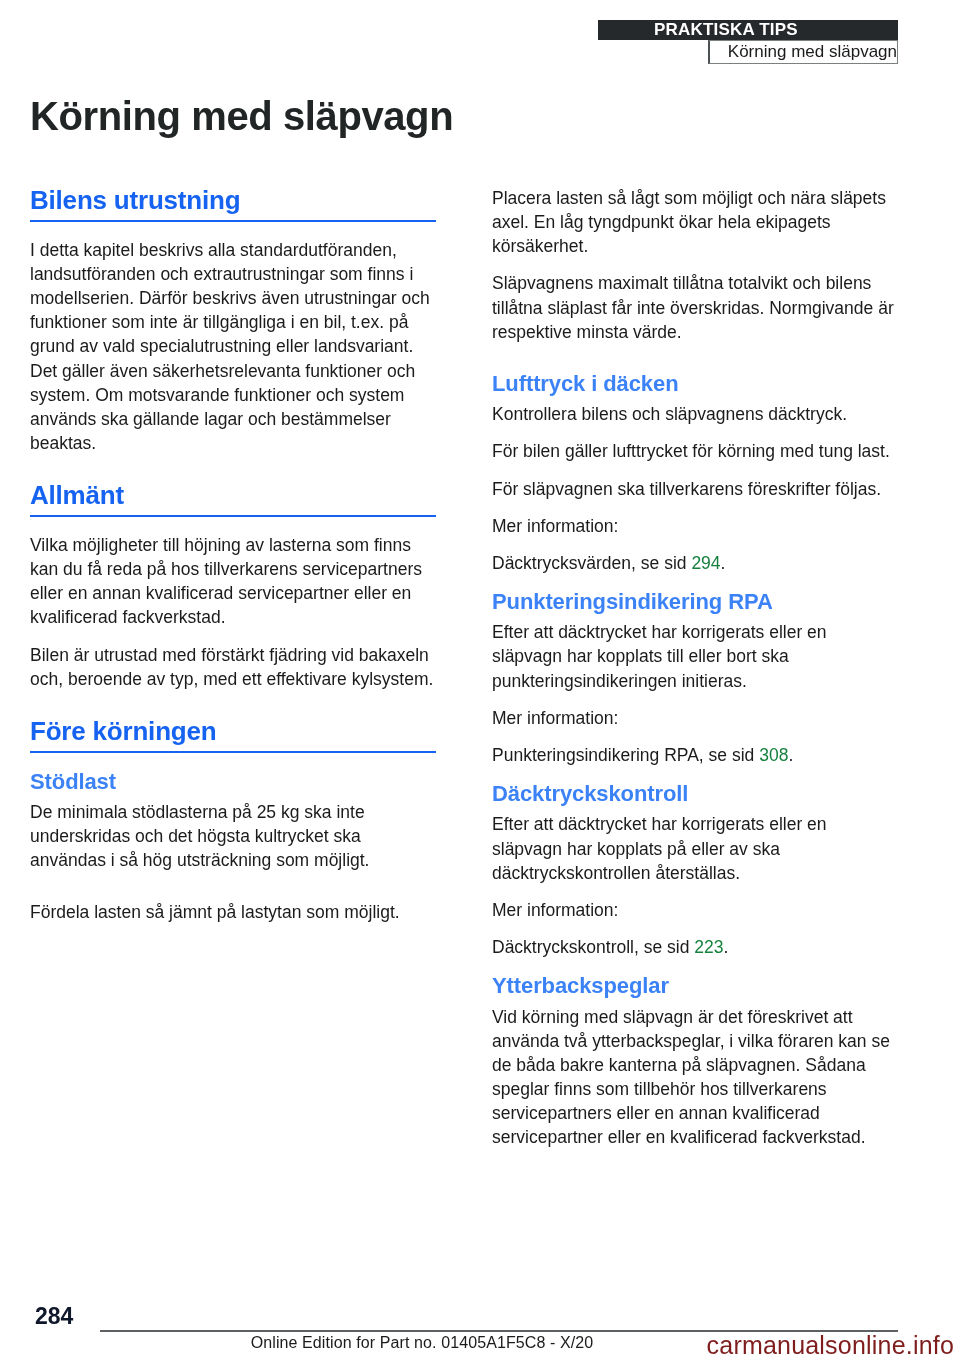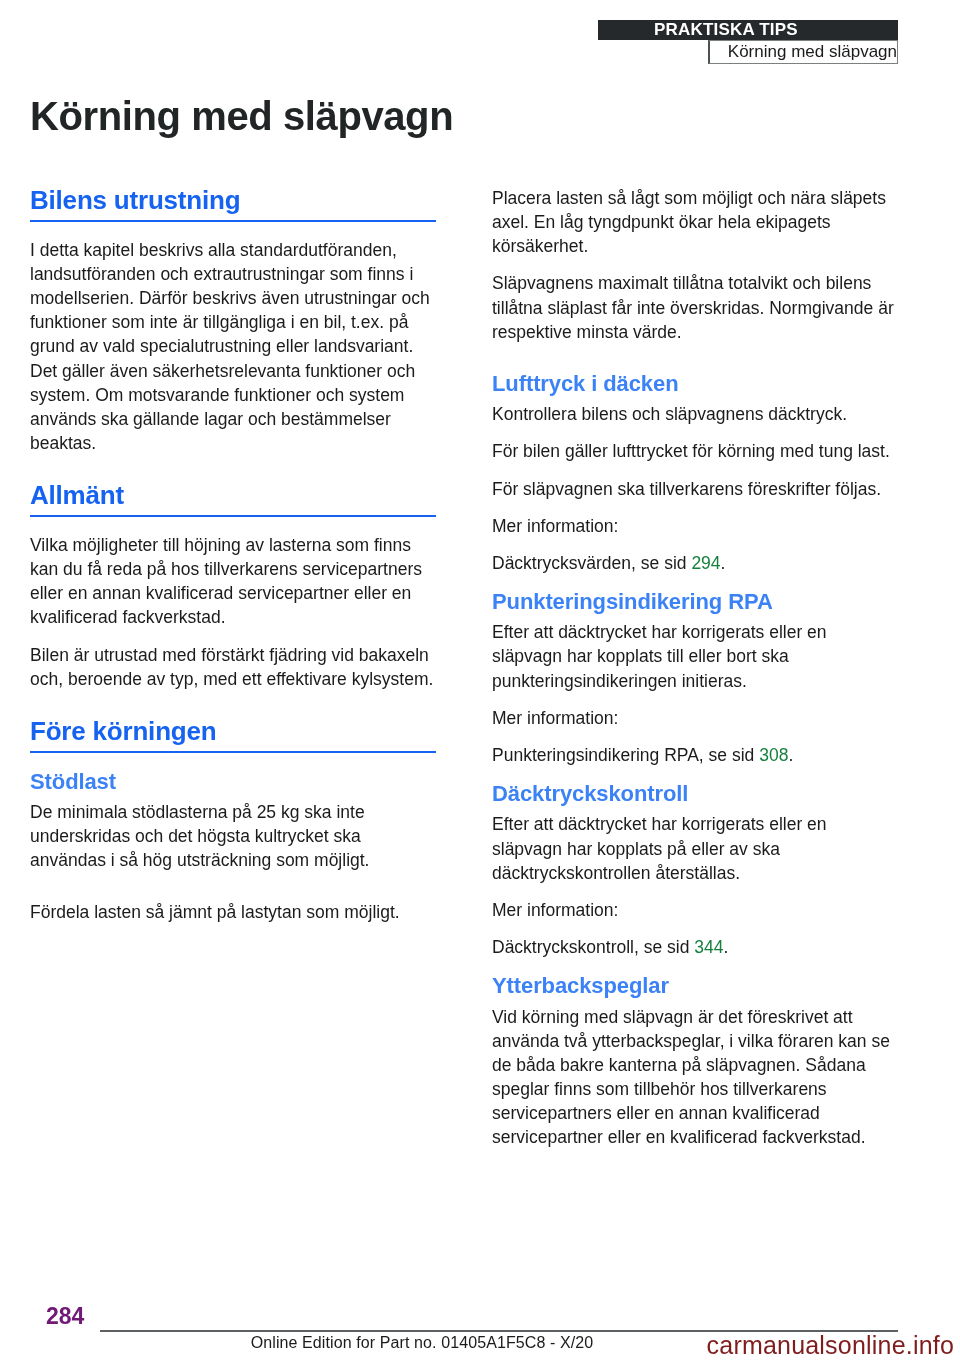--- a/index.html
+++ b/index.html
@@ -117,25 +117,25 @@
     color: #1b1b1b;
   }
   p.body:last-child { margin-bottom: 0; }
   .xref {
     color: #15803d;
   }
 
   
   .page-number {
     position: absolute;
-    left: 46px;
+    left: 35px;
     top: 1303px;
     font-size: 23px;
     font-weight: bold;
-    color: #701a75;
+    color: #0f172a;
   }
   .footer-rule {
     position: absolute;
     left: 100px;
     top: 1330px;
     width: 798px;
     height: 0;
     border-bottom: 2px solid #5d6164;
   }
   .footer-edition {
@@ -228,21 +228,21 @@
       <p class="body">Mer information:</p>
       <p class="body"><span>Punkteringsindikering RPA, se sid </span><span class="xref">308</span><span>.</span></p>
     </section>
 
     <div class="sec-gap-sm"></div>
 
     <section>
       <h3 class="h2-sec">Däcktryckskontroll</h3>
       <p class="body">Efter att däcktrycket har korrigerats eller en släpvagn har kopplats på eller av ska däcktryckskontrollen återställas.</p>
       <p class="body">Mer information:</p>
-      <p class="body"><span>Däcktryckskontroll, se sid </span><span class="xref">344</span><span>.</span></p>
+      <p class="body"><span>Däcktryckskontroll, se sid </span><span class="xref">223</span><span>.</span></p>
     </section>
 
     <div class="sec-gap-sm"></div>
 
     <section>
       <h3 class="h2-sec">Ytterbackspeglar</h3>
       <p class="body">Vid körning med släpvagn är det föreskrivet att använda två ytterbackspeglar, i vilka föraren kan se de båda bakre kanterna på släpvagnen. Sådana speglar finns som tillbehör hos tillverkarens servicepartners eller en annan kvalificerad servicepartner eller en kvalificerad fackverkstad.</p>
     </section>
 
   </div>

